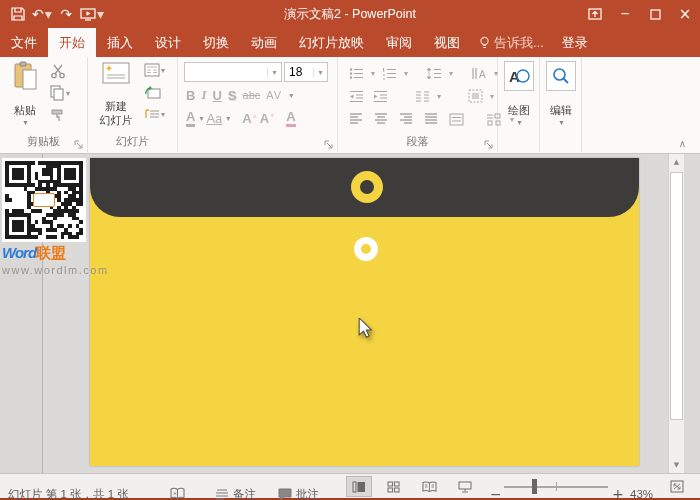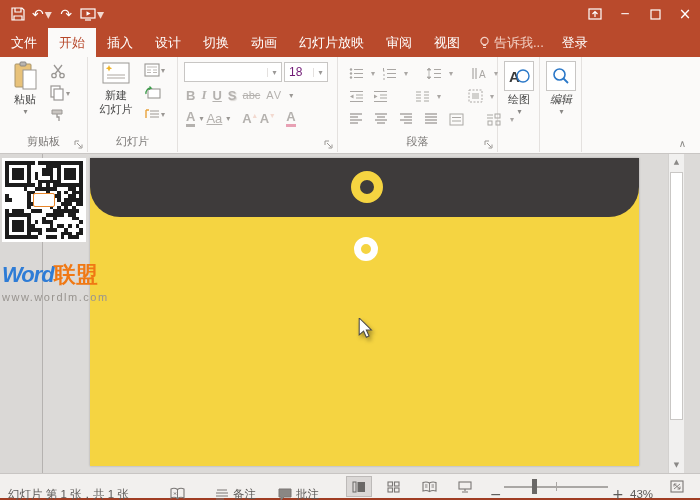--- a/index.html
+++ b/index.html
@@ -32,36 +32,36 @@
   .share { display:flex; align-items:center; gap:5px; border:1px solid rgba(255,255,255,.85);
            margin:3px 8px 3px 2px; padding:0 9px; color:#fff; }
 
   
   .ribbon { position:absolute; left:-2px; top:57px; width:700px; height:97px; background:#fbfaf9;
             border-bottom:1px solid #c9c6c4; }
   .grp { position:absolute; top:0; bottom:1px; border-right:1px solid #e4e1df; }
   .grp-label { position:absolute; bottom:3px; left:0; right:0; text-align:center; color:#7a7775; font-size:11px; }
   .launcher { position:absolute; bottom:4px; right:3px; width:10px; height:10px; }
   .bigbtn { position:absolute; top:4px; display:flex; flex-direction:column; align-items:center; width:40px; }
-  .bigbtn .blabel { font-size:11px; color:#444; margin-top:2px; line-height:1.25; text-align:center; }
+  .bigbtn .blabel { font-size:11px; color:#444; margin-top:13px; line-height:1.25; text-align:center; }
   .minibtn { display:flex; align-items:center; justify-content:center; height:20px; min-width:20px; }
   .combo { background:#fff; border:1px solid #c8c6c4; height:20px; display:flex; align-items:center; }
-  .combo .val { flex:1; padding-left:4px; font-size:12px; color:#701a75; }
+  .combo .val { flex:1; padding-left:4px; font-size:12px; color:#000000; }
   .combo .cbtn { width:14px; text-align:center; color:#9a9896; font-size:8px; border-left:1px solid #e4e1df; }
   .ltr { color:#b4b1ae; font-weight:bold; font-size:13px; }
   .fontrow { position:absolute; display:flex; align-items:center; gap:2px; }
   .collapse-ribbon { position:absolute; right:14px; bottom:4px; color:#8a8886; font-size:10px; }
 
   
   .workarea { position:absolute; left:-2px; top:154px; width:700px; height:319px; background:#dcdad8; }
   .thumb-panel { position:absolute; left:0; top:0; bottom:0; width:43px; background:#dad8d6; border-right:1px solid #b5b2b0; }
   .watermark { position:absolute; left:2px; top:4px; width:86px; }
   .qr-box { width:84px; height:84px; background:#fff; padding:3px; position:relative; }
   .qr-center { position:absolute; left:31px; top:35px; width:22px; height:14px; background:#fff; border:1px solid #e8862a; border-radius:2px; }
-  .brand { margin-top:18px; font-weight:bold; font-style:italic; font-size:22px; letter-spacing:-1px; white-space:nowrap; }
+  .brand { margin-top:2px; font-weight:bold; font-style:italic; font-size:15px; letter-spacing:-1px; white-space:nowrap; }
   .brand .b1 { color:#2e7cd6; }
   .brand .b2 { color:#f07814; font-style:normal; letter-spacing:0; }
   .brand-url { font-size:11px; color:#98948f; letter-spacing:1.5px; margin-top:1px; white-space:nowrap; }
 
   .slide { position:absolute; left:90px; top:4px; width:549px; height:308px; background:#f5d441; box-shadow:0 0 2px rgba(0,0,0,.25); }
   .flap { position:absolute; left:0; top:0; width:100%; height:59px; background:#3e3b3b;
           border-bottom-left-radius:30px; border-bottom-right-radius:30px; }
   .ring-top { position:absolute; left:261px; top:13px; width:32px; height:32px; border:9px solid #f5d441; border-radius:50%; }
   .ring-bottom { position:absolute; left:264px; top:79px; width:24px; height:24px; border:7px solid #fff; border-radius:50%; }
   .cursor { position:absolute; left:268px; top:160px; filter:drop-shadow(2px 3px 2px rgba(0,0,0,.35)); }
@@ -101,20 +101,21 @@
       </div>
       <div class="qat-btn">
         <svg width="16" height="13" viewBox="0 0 16 13">
           <rect x="1" y="1" width="14" height="9" fill="none" stroke="#fff" stroke-width="1.2"></rect>
           <path d="M6.5 3.2 l4 2.3 l-4 2.3 z" fill="#fff"></path>
           <path d="M5 12 h6" stroke="#fff" stroke-width="1.2"></path>
         </svg>
         <span class="caret uni">▾</span>
       </div>
     </div>
+    <div class="title-text">演示文稿2 - PowerPoint</div>
     <div class="win-controls">
       <div class="win-btn">
         <svg width="14" height="12" viewBox="0 0 14 12">
           <rect x="1" y="1" width="12" height="10" fill="none" stroke="#fff" stroke-width="1.2"></rect>
           <path d="M4.5 6 L7 3.5 L9.5 6 M7 3.5 V9" fill="none" stroke="#fff" stroke-width="1.2"></path>
         </svg>
       </div>
       <div class="win-btn">
         <span class="uni">─</span>
       </div>
@@ -396,21 +397,21 @@
           <svg width="22" height="18" viewBox="0 0 22 18">
             <text x="1" y="15" font-size="15" font-weight="bold" fill="#3a3a3a" font-family="sans-serif">A</text>
             <circle cx="15" cy="9" r="6" fill="none" stroke="#2b78c8" stroke-width="1.4"></circle>
           </svg>
         </div>
         <span class="blabel">绘图</span>
         <span class="caret uni" style="color:#8a8886;">▾</span>
       </div>
     </div>
 
-    <div class="grp" style="left:540px; width:42px;font-style:italic;">
+    <div class="grp" style="left:540px; width:42px;">
       <div class="bigbtn" style="left:2px; width:38px;">
         <div style="width:30px; height:30px; border:1px solid #c8c6c4; background:#fff; display:flex; align-items:center; justify-content:center;">
           <svg width="20" height="20" viewBox="0 0 20 20">
             <circle cx="8.5" cy="8.5" r="5.5" fill="none" stroke="#2b78c8" stroke-width="1.6"></circle>
             <path d="M12.5 12.5 L17 17" stroke="#2b78c8" stroke-width="1.8"></path>
           </svg>
         </div>
         <span class="blabel">编辑</span>
         <span class="caret uni" style="color:#8a8886;">▾</span>
       </div>

